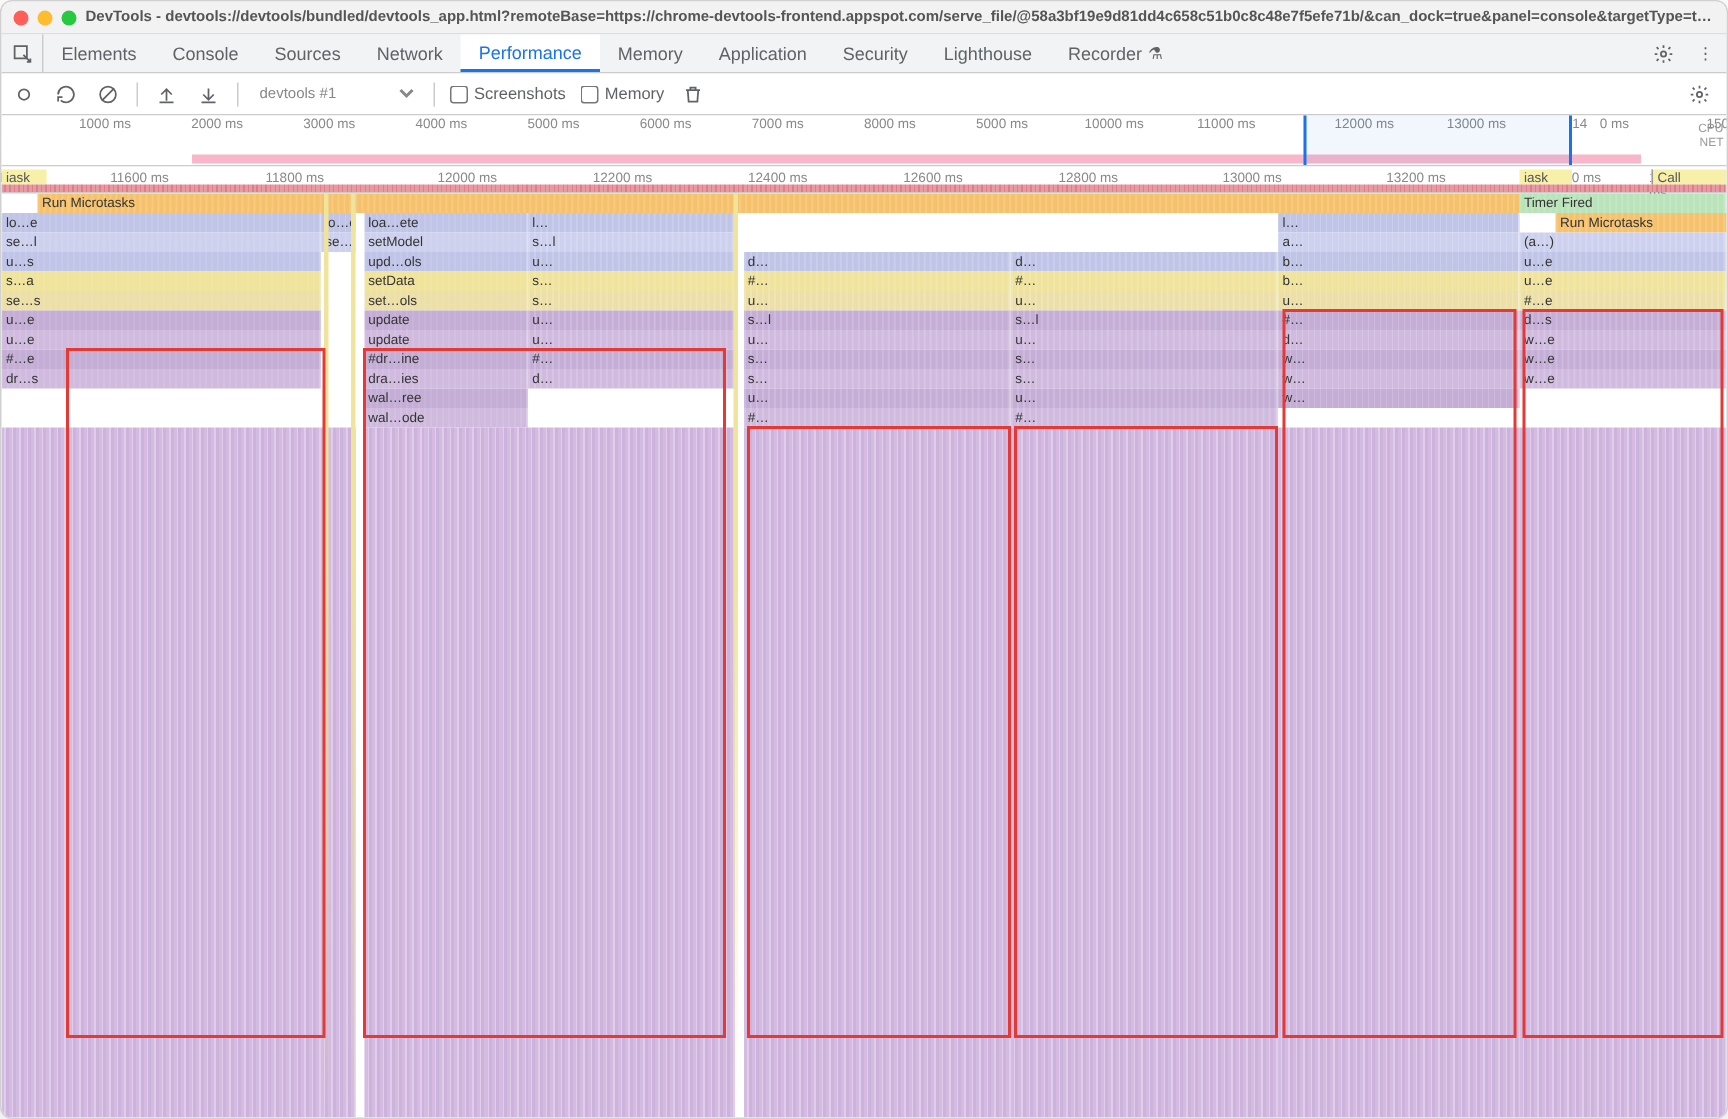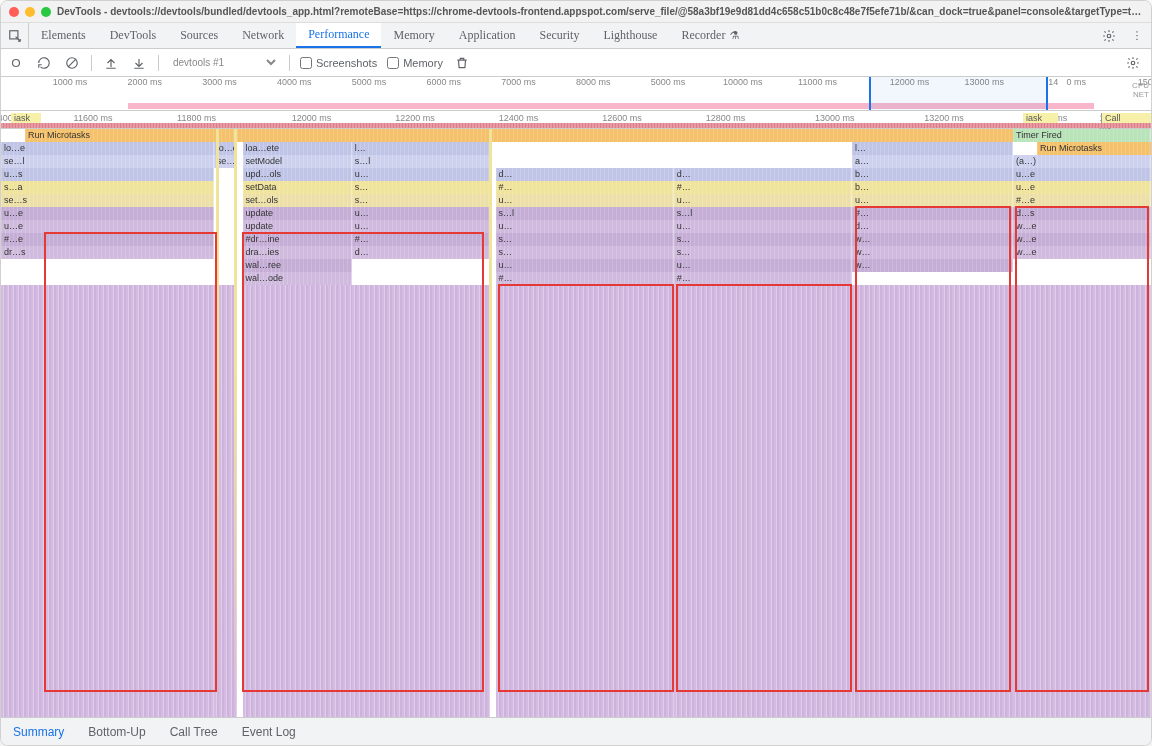--- a/index.html
+++ b/index.html
@@ -10,21 +10,21 @@
   
   .titlebar { height: 22px; background: #f2f2f2; display: flex; align-items: center; padding: 0 8px; border-bottom: 1px solid #ddd; gap:6px;}
   .tl-dots { display: flex; gap: 6px; }
   .tl-dot { width: 10px; height: 10px; border-radius: 50%; }
   .tl-red { background: #ff5f57; }
   .tl-yellow { background: #febc2e; }
   .tl-green { background: #28c840; }
   .titlebar .title { font-size: 10px; color: #555; white-space: nowrap; overflow: hidden; text-overflow: ellipsis; font-weight:600; flex:1;}
   
   
-  .tabstrip { height: 26px; border-bottom: 1px solid #ccc; display: flex; align-items: stretch; background:#f1f3f4;font-family:Liberation Serif, serif;}
+  .tabstrip { height: 26px; border-bottom: 1px solid #ccc; display: flex; align-items: stretch; background:#f1f3f4;}
   .inspect-btn { width: 28px; display:flex; align-items:center; justify-content:center; border-right:1px solid #ccc;}
   .tab { padding: 0 12px; display:flex; align-items:center; font-size: 12px; color:#5f6368; cursor:pointer;}
   .tab.active { color:#1a73e8; border-bottom: 2px solid #1a73e8; background:#fff;}
   .tabstrip .spacer { flex:1; }
   .tabstrip .gear, .tabstrip .more { width:28px; display:flex; align-items:center; justify-content:center; color:#5f6368;}
   .recorder-flask { margin-left:4px; font-size:11px;}
   
   
   .toolbar { height: 28px; border-bottom:1px solid #ccc; display:flex; align-items:center; padding:0 6px; gap:10px; background:#fff;}
   .tb-btn { width:18px; height:18px; display:flex; align-items:center; justify-content:center; color:#5f6368;}
@@ -40,21 +40,21 @@
   .ov-tick { position:absolute; top:0; font-size:9px; color:#888; transform:translateX(-50%);}
   .ov-band { position:absolute; top:12px; left:0; right:0; height:14px; background: linear-gradient(90deg, #d9e3bd 0%, #e8cf8a 15%, #e8cf8a 78%, #d9e3bd 79%, #e8cf8a 81%, #d9e3bd 100%);}
   .ov-labels { position:absolute; right:2px; top:4px; font-size:8px; color:#999; line-height:9px; text-align:right;}
   .ov-sel { position:absolute; top:0; bottom:0; border-left:2px solid #1a73e8; border-right:2px solid #1a73e8; background:rgba(26,115,232,0.06);}
   .ov-pink { position:absolute; top:26px; height:6px; background:#f7b6c9;}
   
   
   .ruler2 { height:18px; border-bottom:1px solid #ccc; position:relative; background:linear-gradient(#fff,#fff);}
   .r2-tick { position:absolute; top:2px; font-size:9px; color:#888; transform:translateX(-50%);}
   .r2-redband { position:absolute; left:0; right:0; bottom:0; height:5px; background:repeating-linear-gradient(90deg,#e89aa3 0,#e89aa3 2px,#dd7f8b 2px,#dd7f8b 3px);}
-  .r2-task { position:absolute; left:0; bottom:5px; height:10px; background:#f7f0a8; font-size:9px; padding:0 3px; color:#555;margin-left:10px;}
+  .r2-task { position:absolute; left:0; bottom:5px; height:10px; background:#f7f0a8; font-size:9px; padding:0 3px; color:#555;}
   .r2-task2 { position:absolute; right:0; bottom:5px; height:10px; background:#f7f0a8; font-size:9px; padding:0 3px; color:#555; width:50px; border-left:1px solid #999;}
   
   
   .flame-wrap { flex:1; position:relative; overflow:hidden; }
   .flame-row { height:13px; position:relative; }
   .bar { position:absolute; top:0; height:13px; font-size:9px; line-height:13px; padding:0 3px; overflow:hidden; white-space:nowrap; color:#333; border-right:1px solid rgba(255,255,255,0.3);}
   .c-orange { background:#f5c26b;margin-left:24px; }
   .c-lav { background:#c0c5e8; }
   .c-lav2 { background:#cdd1ed; }
   .c-yel { background:#f0e39b; }
@@ -92,21 +92,21 @@
 
   <div class="tabstrip">
     <div class="inspect-btn">
       <svg class="icon" viewBox="0 0 24 24" fill="none" stroke="#5f6368" stroke-width="2">
           <rect x="3" y="3" width="14" height="14"></rect>
           <path d="M13 13 L21 21 M17 21 L21 21 L21 17"></path>
         </svg>
     </div>
     <div id="panel-tabs" style="display: flex;">
         <div class="tab">Elements</div>
-        <div class="tab">DevTools</div>
+        <div class="tab">Console</div>
         <div class="tab">Sources</div>
         <div class="tab">Network</div>
         <div class="tab active">Performance</div>
         <div class="tab">Memory</div>
         <div class="tab">Application</div>
         <div class="tab">Security</div>
         <div class="tab">Lighthouse</div>
         <div class="tab">Recorder<span class="recorder-flask">⚗</span></div>
       </div>
     <div class="spacer"></div>
@@ -322,26 +322,20 @@
       <div class="deep-stack" style="left: 30.5%; width: 12%; top: 156px;"></div>
       <div class="deep-stack" style="left: 43%; width: 15.5%; top: 156px;"></div>
       <div class="deep-stack" style="left: 58.5%; width: 15.5%; top: 156px;"></div>
       <div class="deep-stack" style="left: 74%; width: 14%; top: 156px;"></div>
       <div class="deep-stack" style="left: 88%; width: 12%; top: 156px;"></div>
       <div style="position: absolute; top: 0px; bottom: 0px; width: 3px; left: 18.7%; background: linear-gradient(rgb(240, 227, 155), rgb(240, 227, 155) 40%, transparent);"></div>
       <div style="position: absolute; top: 0px; bottom: 0px; width: 3px; left: 20.3%; background: linear-gradient(rgb(240, 227, 155), rgb(240, 227, 155) 40%, transparent);"></div>
       <div style="position: absolute; top: 0px; bottom: 0px; width: 3px; left: 42.4%; background: linear-gradient(rgb(240, 227, 155), rgb(240, 227, 155) 40%, transparent);"></div>
     </div>
 
-  <div class="bottom-tabs" id="bottom-tabs">
-      <div class="btab active">Summary</div>
-      <div class="btab">Bottom-Up</div>
-      <div class="btab">Call Tree</div>
-      <div class="btab">Event Log</div>
-    </div>
 
 <div class="red-box" style="left: 3.8%; width: 15%; top: 232px; height: 460px;"></div>
     <div class="red-box" style="left: 21%; width: 21%; top: 232px; height: 460px;"></div>
     <div class="red-box" style="left: 43.2%; width: 15.3%; top: 284px; height: 408px;"></div>
     <div class="red-box" style="left: 58.7%; width: 15.3%; top: 284px; height: 408px;"></div>
     <div class="red-box" style="left: 74.2%; width: 13.6%; top: 206px; height: 486px;"></div>
     <div class="red-box" style="left: 88.1%; width: 11.6%; top: 206px; height: 486px;"></div>
   </div>
 
 </body></html>

